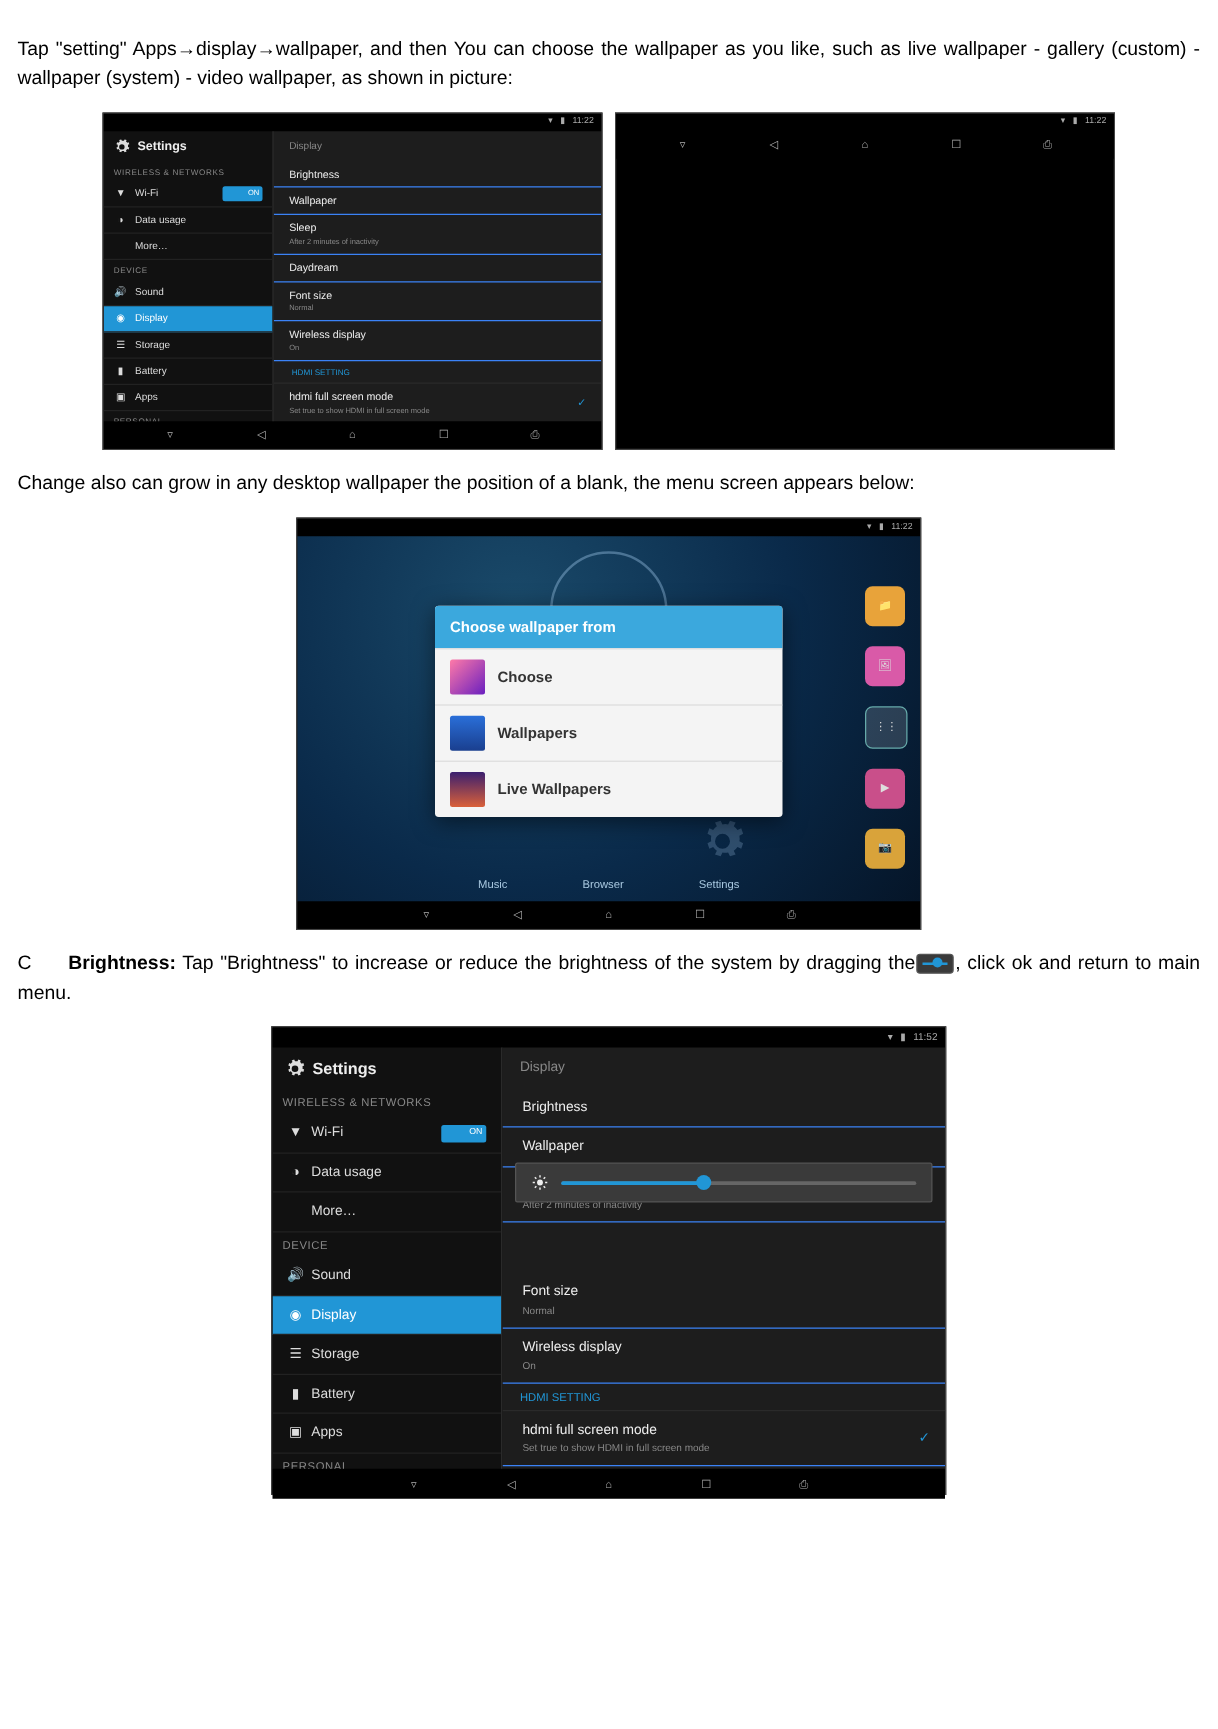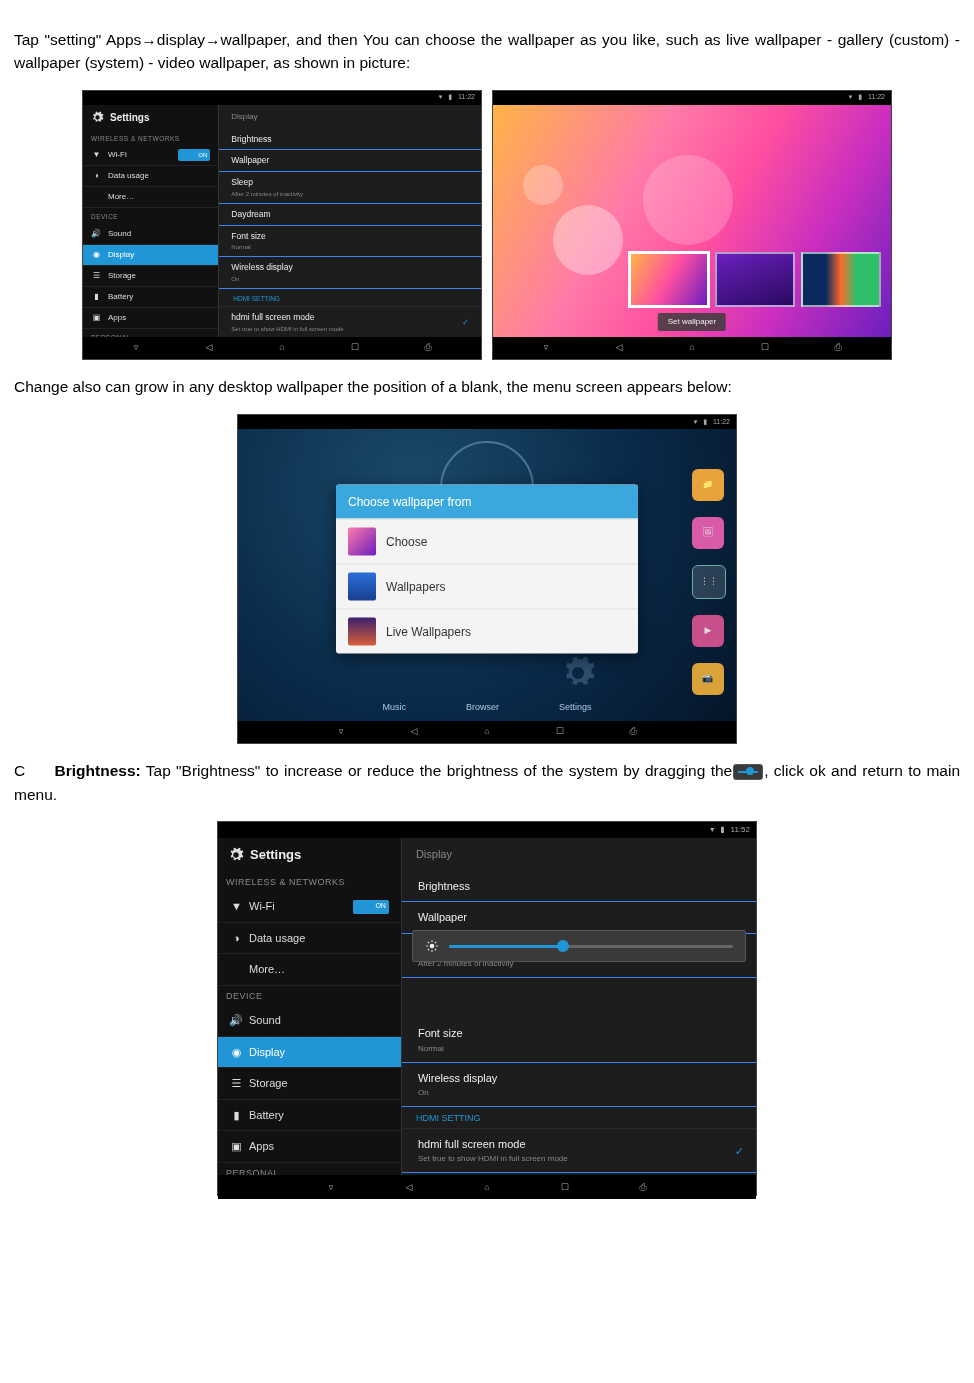--- a/index.html
+++ b/index.html
@@ -154,24 +154,25 @@
     position:absolute; top:12px; left:50%; transform:translateX(-50%);
     width:90px; height:90px; border:2px solid rgba(180,220,255,0.35); border-radius:50%;
   }
   .dock-icons {
     position:absolute; right:10px; top:40px;
     display:flex; flex-direction:column; gap:16px;
   }
   .dock-icon { width:32px; height:32px; border-radius:6px; display:flex; align-items:center; justify-content:center; }
   .dialog {
     position:absolute; left:50%; top:48%; transform:translate(-50%,-50%);
-    width: 302px; background:#f4f4f4; border-radius:3px;
+    width: 278px; background:#f4f4f4; border-radius:3px;
     box-shadow: 0 4px 18px rgba(0,0,0,0.5);
     color:#333; font-size:12px;
     overflow:hidden;
+    font-weight:bold;
   }
   .dialog-header {
     background:#3ba8dd; color:#fff;
     padding:8px 12px; font-size:12px;
   }
   .dialog-item {
     display:flex; align-items:center; gap:10px;
     padding:8px 12px; border-top:1px solid #ddd;
   }
   .dialog-item:first-of-type { border-top:none; }
@@ -338,32 +339,20 @@
       <span class="nav-icon">☐</span>
       <span class="nav-icon">⎙</span>
     </div>
   </div>
 
   <div class="tablet tablet-small">
     <div class="statusbar">
       <span>▾</span>
       <span>▮</span>
       <span>11:22</span>
-    </div>
-    <div class="wallpaper-body">
-      <div class="bokeh" style="width:70px;height:70px;left:60px;top:100px;"></div>
-      <div class="bokeh" style="width:40px;height:40px;left:30px;top:60px;background:rgba(255,255,255,0.25);"></div>
-      <div class="bokeh" style="width:90px;height:90px;left:150px;top:50px;background:rgba(255,255,255,0.2);"></div>
-      <div class="bokeh" style="width:50px;height:50px;left:140px;top:150px;background:rgba(255,60,120,0.45);"></div>
-      <div class="wallpaper-strip">
-        <div class="thumb active" style="background:linear-gradient(120deg,#ffb347,#ff4fa0,#6a1fbf);"></div>
-        <div class="thumb" style="background:linear-gradient(160deg,#6a1fbf,#2a0a5f);"></div>
-        <div class="thumb" style="background:linear-gradient(90deg,#0a2a5f 30%,#ff6a2a 50%,#2fbf6a 70%);"></div>
-      </div>
-      <div class="set-btn">Set wallpaper</div>
     </div>
     <div class="navbar">
       <span class="nav-icon">▿</span>
       <span class="nav-icon">◁</span>
       <span class="nav-icon">⌂</span>
       <span class="nav-icon">☐</span>
       <span class="nav-icon">⎙</span>
     </div>
   </div>
 </div>

